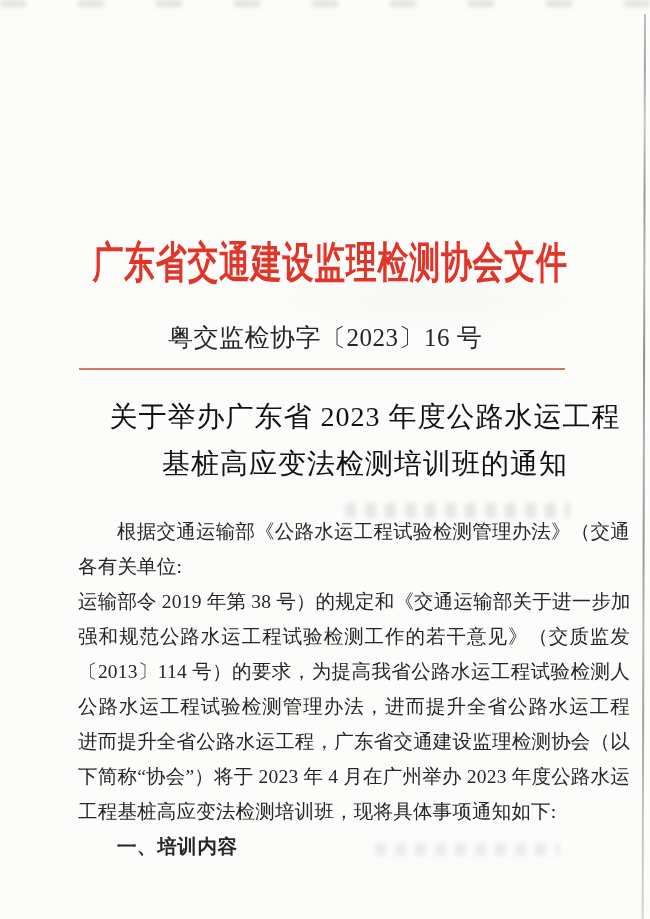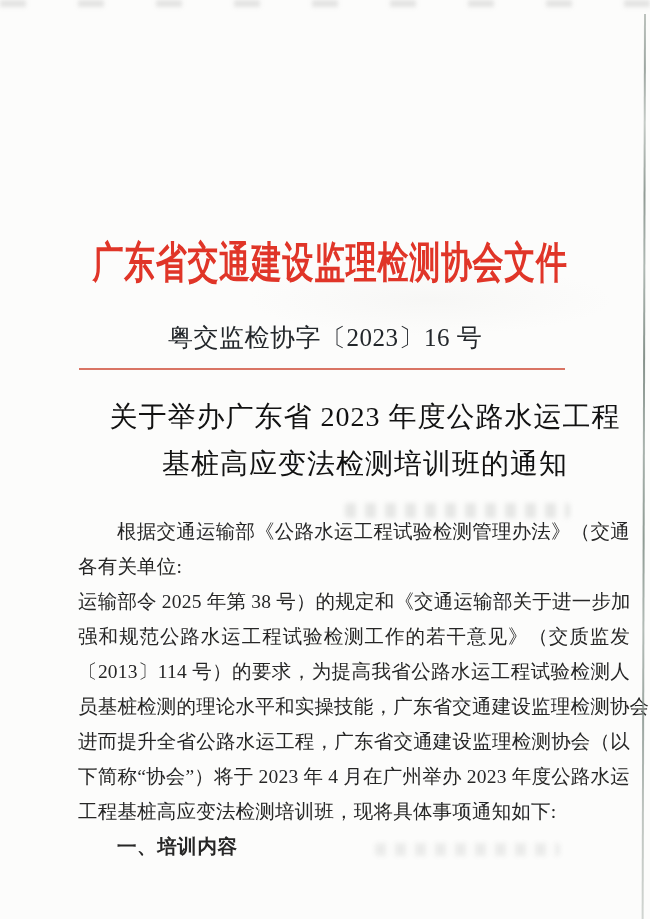--- a/index.html
+++ b/index.html
@@ -159,24 +159,24 @@
   <div class="red-rule"></div>
 
   <div class="doc-title">
     <div>关于举办广东省 2023 年度公路水运工程</div>
     <div>基桩高应变法检测培训班的通知</div>
   </div>
 
   <div class="body-text">
     <div class="line indent">根据交通运输部《公路水运工程试验检测管理办法》（交通</div>
     <div class="line plain">各有关单位:</div>
-    <div class="line">运输部令 2025 年第 38 号）的规定和《交通运输部关于进一步加</div>
+    <div class="line">运输部令 2019 年第 38 号）的规定和《交通运输部关于进一步加</div>
     <div class="line">强和规范公路水运工程试验检测工作的若干意见》（交质监发</div>
     <div class="line">〔2013〕114 号）的要求，为提高我省公路水运工程试验检测人</div>
-    <div class="line">员基桩检测的理论水平和实操技能，广东省交通建设监理检测协会</div>
+    <div class="line">公路水运工程试验检测管理办法，进而提升全省公路水运工程</div>
     <div class="line">进而提升全省公路水运工程，广东省交通建设监理检测协会（以</div>
     <div class="line">下简称“协会”）将于 2023 年 4 月在广州举办 2023 年度公路水运</div>
     <div class="line plain">工程基桩高应变法检测培训班，现将具体事项通知如下:</div>
     <div class="line plain indent bold">一、培训内容</div>
   </div>
 
   <div class="bleed bleed-1"></div>
   <div class="bleed bleed-2"></div>
 
   <div class="scan-edge"></div>

